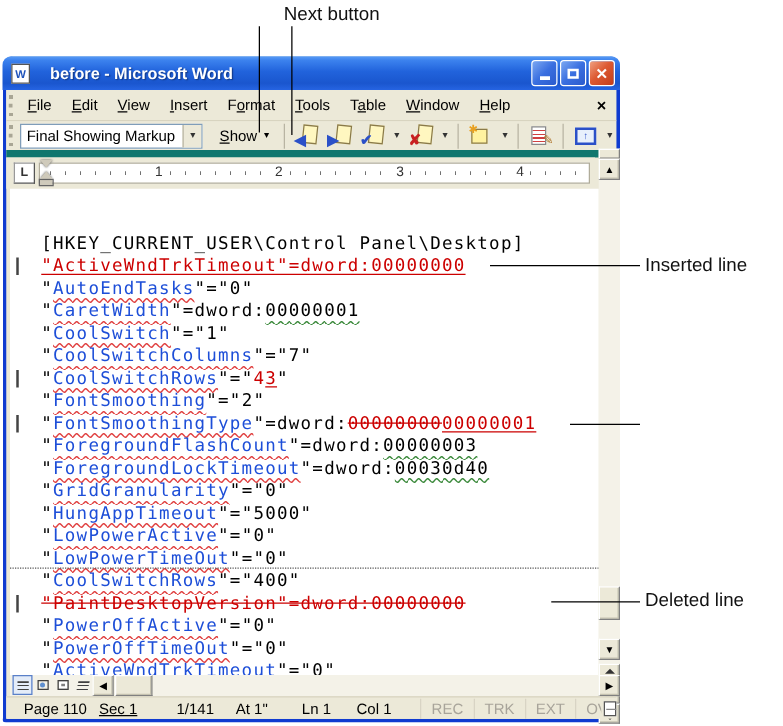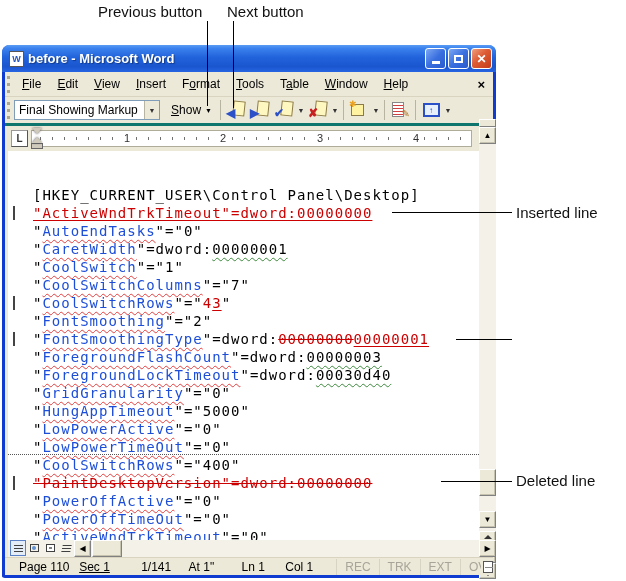--- a/index.html
+++ b/index.html
@@ -32,36 +32,36 @@
   
   #window{position:absolute;left:2px;top:45px;width:494px;height:533px;
     background:var(--chrome-beige);
     border:3px solid var(--window-border-blue);border-top:none;
     border-radius:8px 8px 3px 3px;}
   #titlebar{position:absolute;left:-3px;top:0;width:494px;height:27px;
     background:linear-gradient(180deg,#5A9CF5 0%,#3C82EE 12%,#2163DC 45%,#1A56CE 80%,#2664E2 100%);
     border-radius:7px 7px 0 0;display:flex;align-items:center;padding:0 4px;}
   #app-icon{width:15px;height:16px;background:#fff;border:1px solid #555;margin:0 4px 0 3px;
     display:flex;align-items:center;justify-content:center;font-size:9px;font-weight:bold;color:#2255BB;}
-  #title-text{color:#fff;font-size:13px;font-weight:bold;text-shadow:1px 1px 1px #123a8a;flex:1;}
+  #title-text{color:#fff;font-size:13px;font-weight:bold;text-shadow:1px 1px 1px #123a8a;flex:1;margin-left:12px;}
   .winbtn{width:21px;height:21px;border-radius:3px;border:1px solid #fff;margin-left:2px;
     display:flex;align-items:center;justify-content:center;color:#fff;font-size:12px;font-weight:bold;
     background:linear-gradient(135deg,#7CA8F2 0%,#3A6FE0 50%,#2A5BCD 100%);}
   .winbtn.close{background:linear-gradient(135deg,#F0A080 0%,#DD5A32 45%,#C33C1A 100%);}
   .winbtn .minbar{width:8px;height:3px;background:#fff;margin-top:8px;}
   .winbtn .maxbox{width:9px;height:8px;border:2px solid #fff;}
 
   #menubar{position:absolute;left:0;top:27px;width:488px;height:25px;background:var(--chrome-beige);
     display:flex;align-items:center;border-bottom:1px solid #d8d4c0;}
   .grip{width:3px;height:17px;border-left:3px dotted #a9a695;margin:0 4px 0 2px;}
   .menu-item{font-size:12px;color:#000;padding:3px 8px;white-space:nowrap;}
   #menubar-close{margin-left:auto;margin-right:8px;font-size:13px;font-weight:bold;color:#000;}
 
   #toolbar{position:absolute;left:0;top:52px;width:488px;height:29px;background:var(--chrome-beige);
-    display:flex;align-items:center;border-bottom:3px solid #0f766e;}
+    display:flex;align-items:center;border-bottom:6px solid #0f766e;justify-content:space-between;}
   #review-combo{width:146px;height:20px;background:#fff;border:1px solid #7F9DB9;
     display:flex;align-items:center;font-size:12px;}
   #review-combo .combo-text{flex:1;padding-left:4px;white-space:nowrap;overflow:hidden;}
   .combo-arrow{width:15px;height:18px;background:var(--chrome-beige);display:flex;align-items:center;
     justify-content:center;font-size:7px;color:#333;border-left:1px solid #b8b4a2;}
   #show-button{display:flex;align-items:center;font-size:12px;padding:3px 5px;margin-left:6px;}
   #show-button .darr{font-size:7px;margin-left:4px;}
   .tb-sep{width:1px;height:20px;background:#b8b4a2;margin:0 3px;}
   .tb-btn{position:relative;width:22px;height:22px;display:flex;align-items:center;justify-content:center;margin:0 1px;}
   .tb-btn .page{position:absolute;right:2px;top:2px;width:12px;height:15px;background:#FFF7C0;
@@ -157,21 +157,20 @@
   .sb-ind{color:#a8a49a;border-left:1px solid #d8d4c4;padding:1px 8px;}
   #sb-ovr{padding-right:0;width:22px;overflow:hidden;}
   #book-icon{width:11px;height:12px;background:#fff;border:1px solid #555;margin-left:2px;position:relative;}
   #book-icon::after{content:"";position:absolute;left:1px;top:5px;width:8px;height:1px;background:#888;}
 </style>
 </head>
 <body>
 
 <div id="screen">
 
-  <div class="callout-label" id="callout-prev">Previous button</div>
   <div class="callout-label" id="callout-next">Next button</div>
   <div class="vline" id="vline-prev"></div>
   <div class="vline" id="vline-next"></div>
 
   <div class="callout-label" id="callout-inserted">Inserted line</div>
   <div class="callout-label" id="callout-deleted">Deleted line</div>
   <div class="hline" id="hline-inserted"></div>
   <div class="hline" id="hline-changed"></div>
   <div class="hline" id="hline-deleted"></div>
 

